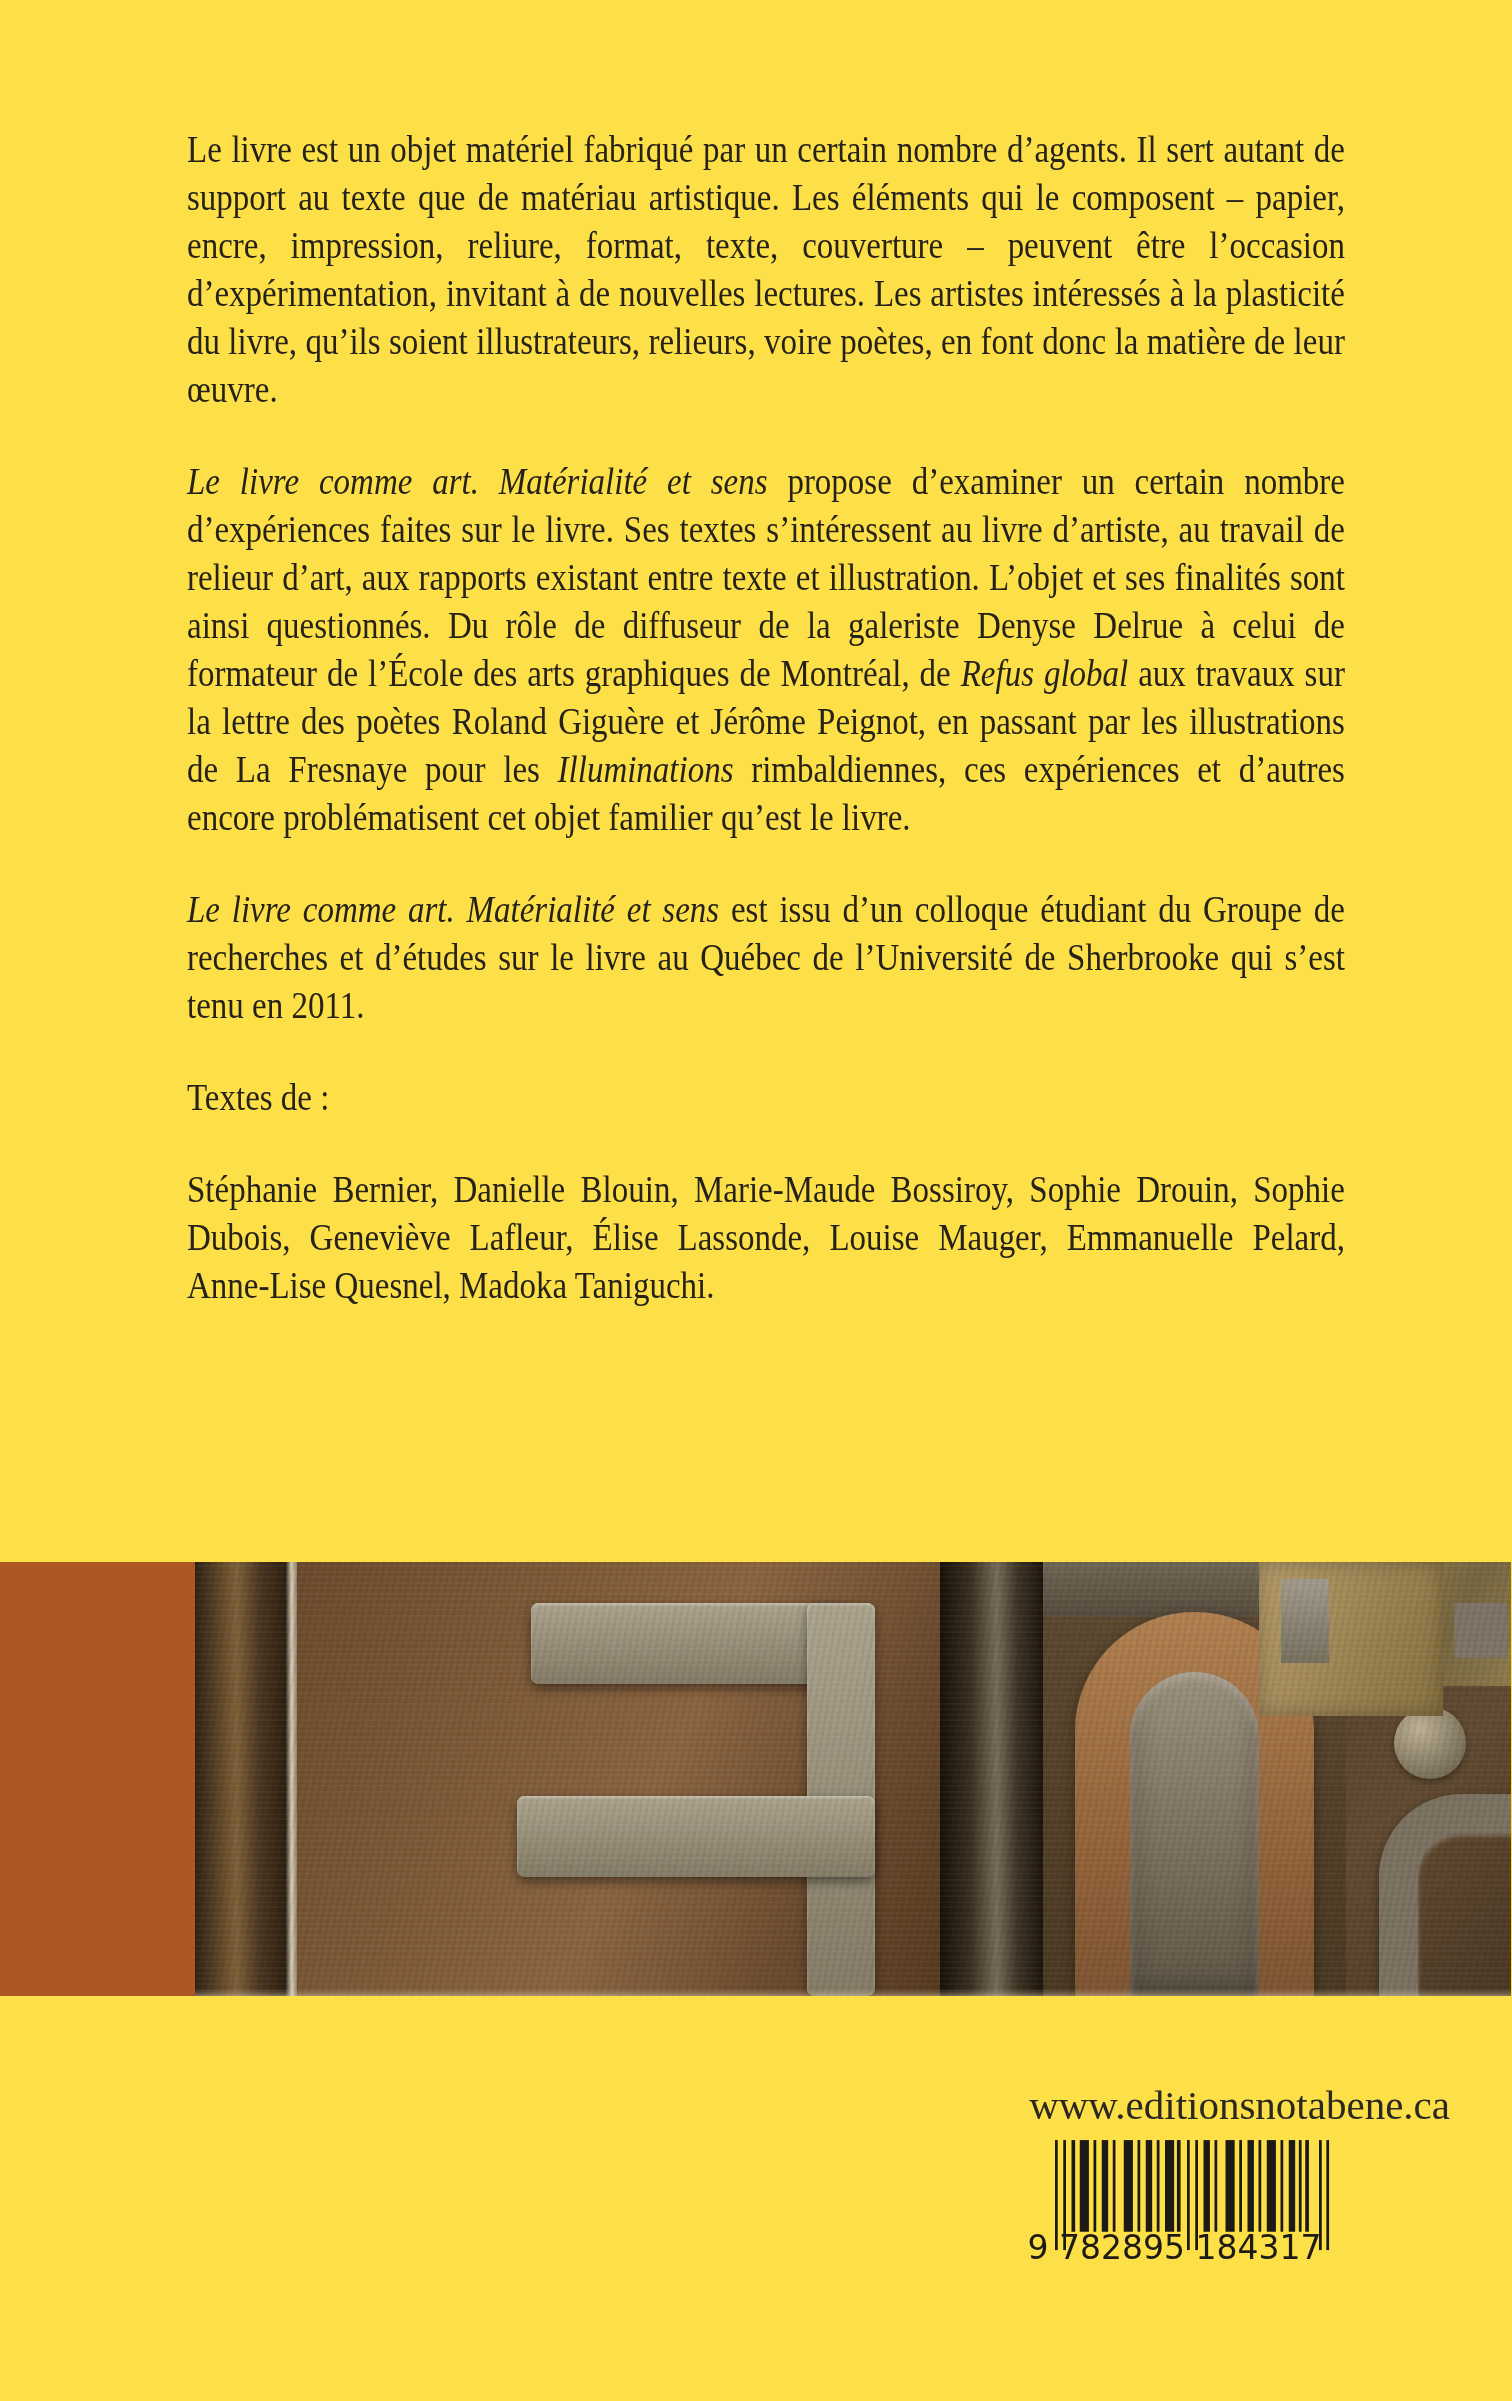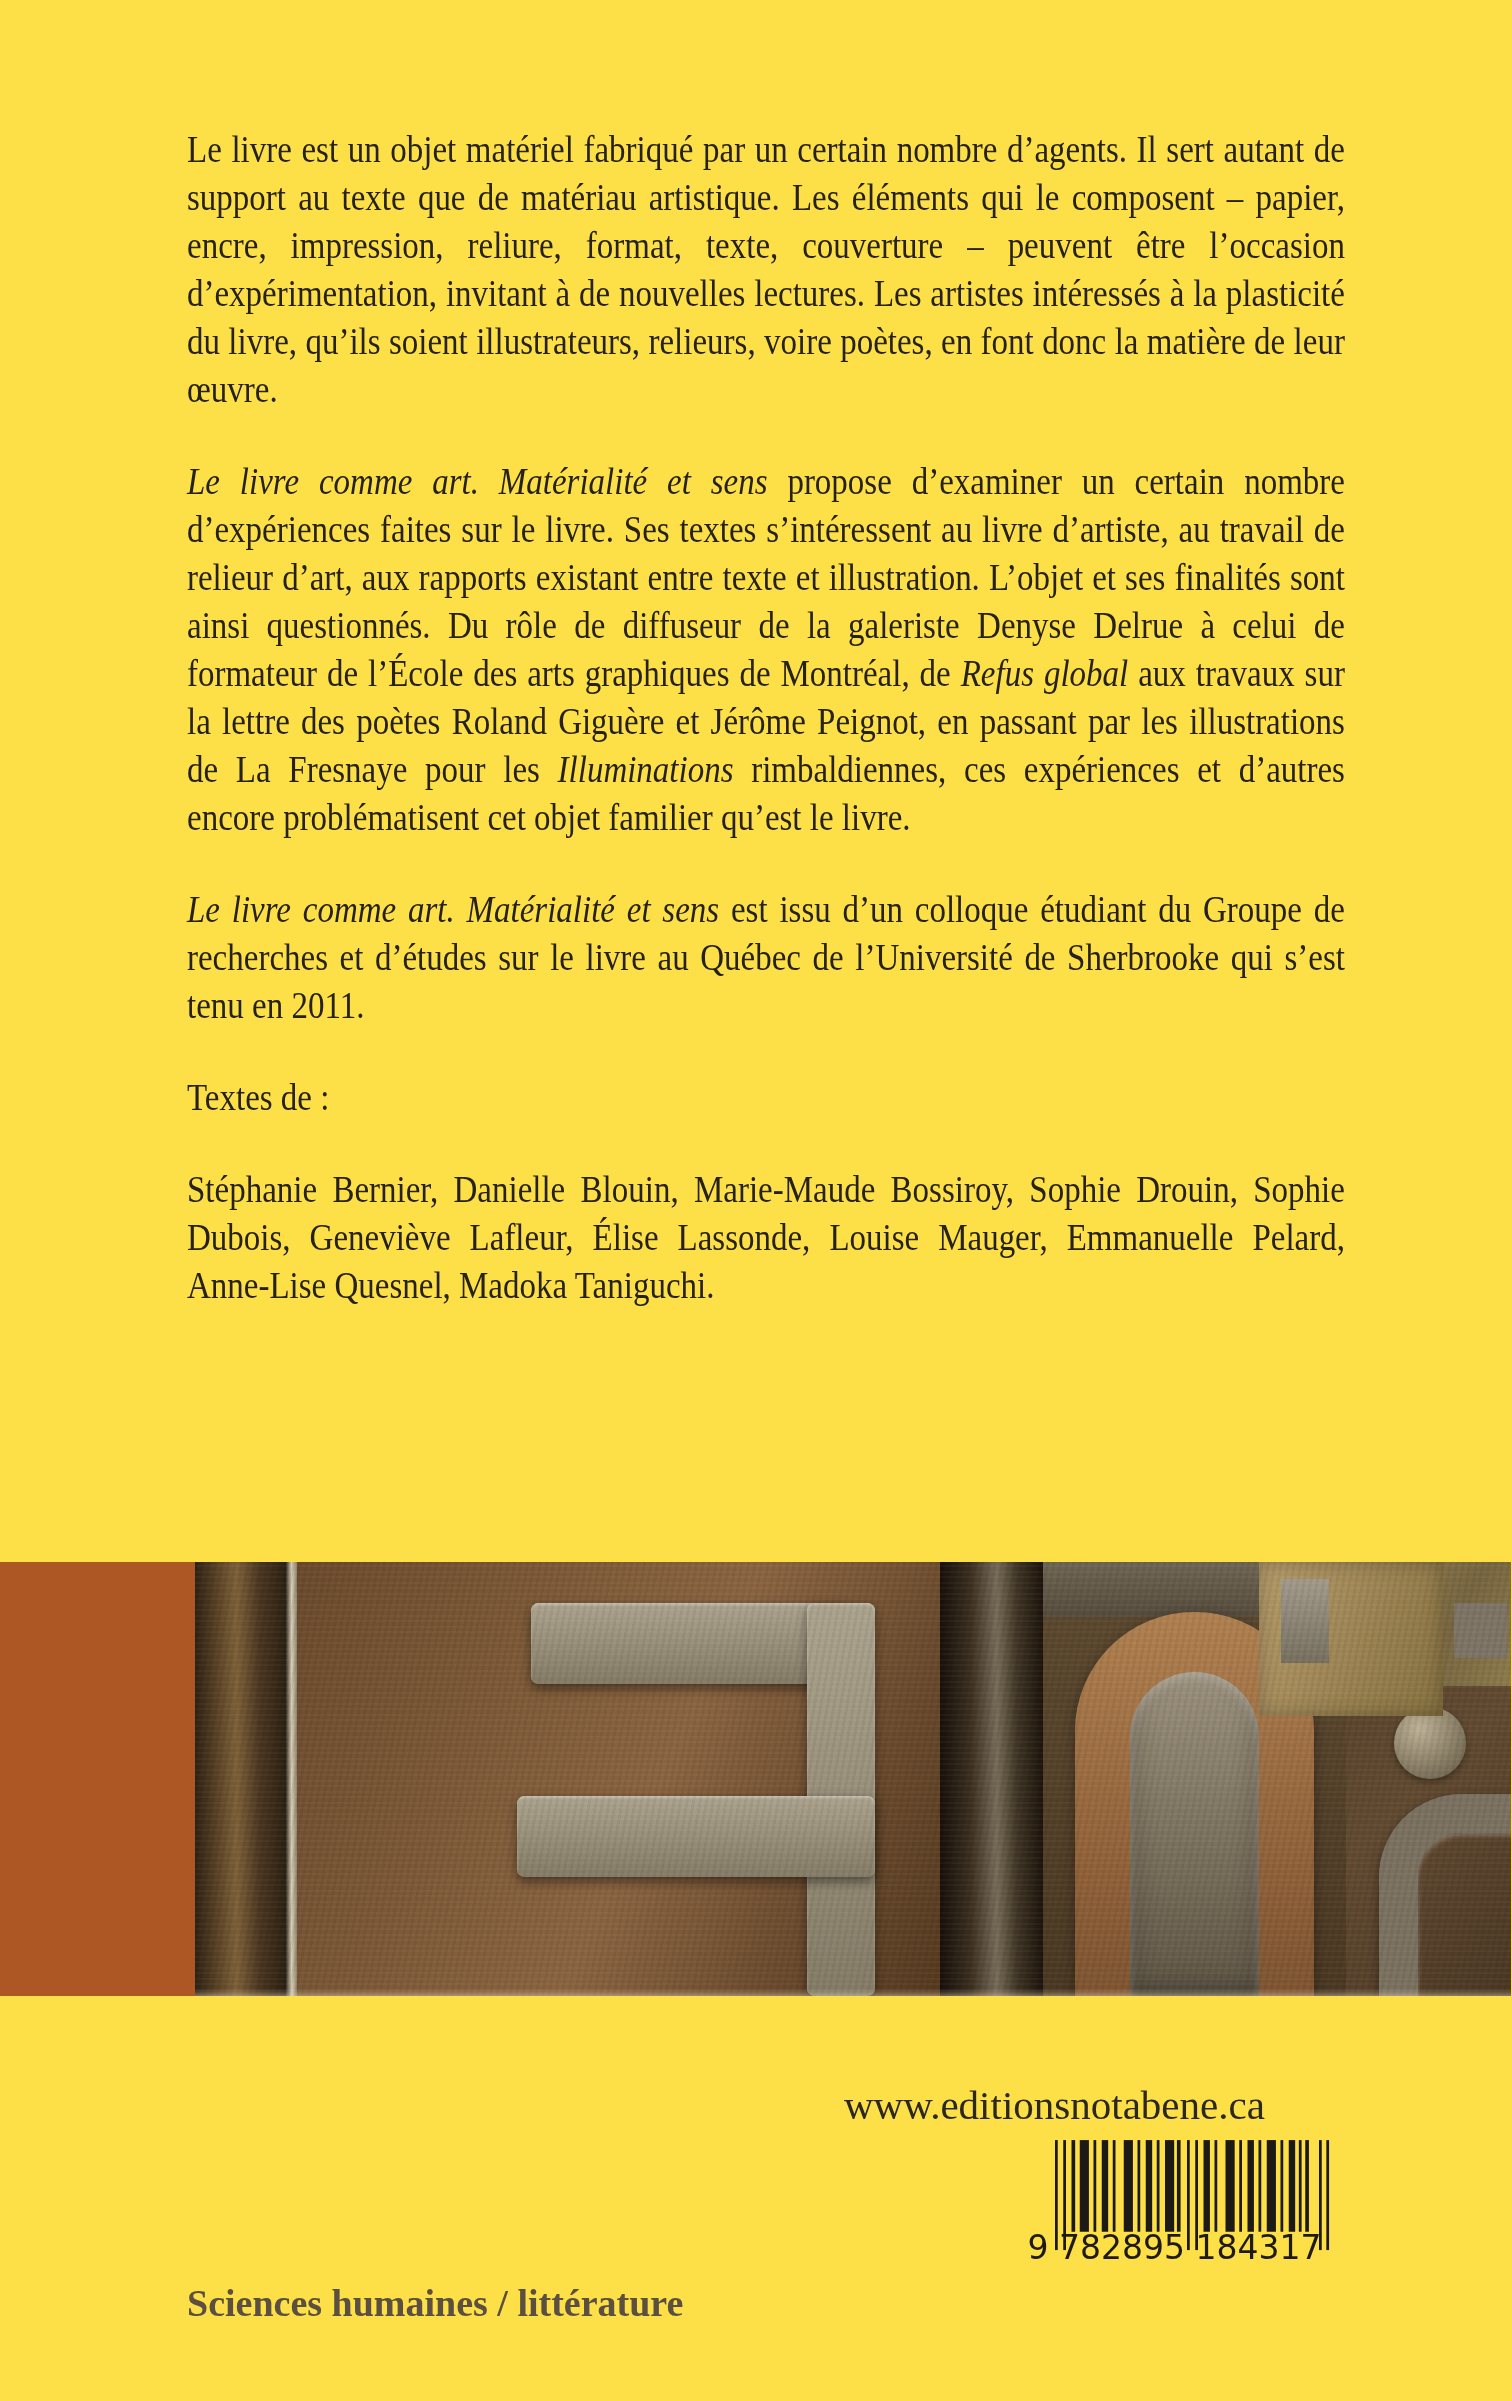--- a/index.html
+++ b/index.html
@@ -63,21 +63,21 @@
   .tr-tab{position:absolute;left:22px;top:16.5px;width:48px;height:84px;
     background:linear-gradient(#a29a8c,#77705f);}
   .photo-grain{left:0;width:100%;
     background:
       repeating-linear-gradient(100deg,rgba(0,0,0,.05) 0 2.8px,transparent 2.8px 6.4px),
       repeating-linear-gradient(0deg,rgba(255,255,255,.035) 0 1.8px,transparent 1.8px 5.5px);}
   .photo-bottom-light{left:0;width:100%;top:auto !important;bottom:0;height:7.3px !important;
     background:linear-gradient(180deg,rgba(226,211,180,0),rgba(226,211,180,.4));}
 
   
-  .url{position:absolute;left:844px;top:2081px;width:606px;text-align:left;
+  .url{position:absolute;left:844px;top:2081px;width:606px;text-align:right;
     font-size:41px;color:#2b2721;}
   .barcode{position:absolute;left:1055px;top:2140px;width:223px;height:128px;}
   .barcode svg{position:absolute;left:0;top:0;}
   .digits{position:absolute;left:-27.5px;top:88px;font-family:"DejaVu Sans",sans-serif;
     font-size:33px;color:#1e1a15;white-space:pre;}
   .category{position:absolute;left:187px;top:2281px;font-size:38px;font-weight:bold;color:#5a4f41;}
   .isbn{position:absolute;left:919px;top:2281px;font-size:38px;color:#2a2620;}
 </style>
 </head>
 <body>
@@ -155,16 +155,15 @@
         <rect x="255" y="0" width="7" height="100"></rect>
           <rect x="266" y="0" width="3" height="100"></rect>
         <rect x="273" y="0" width="4" height="100"></rect>
         <rect x="288" y="0" width="3" height="120"></rect>
           <rect x="296" y="0" width="3" height="120"></rect>
       </g>
     </svg>
     <div class="digits">9 782895 184317</div>
   </div>
 
-  <div class="category">Sciences humaines / littérature</div>
 
 </div>
 
 
 </body></html>

